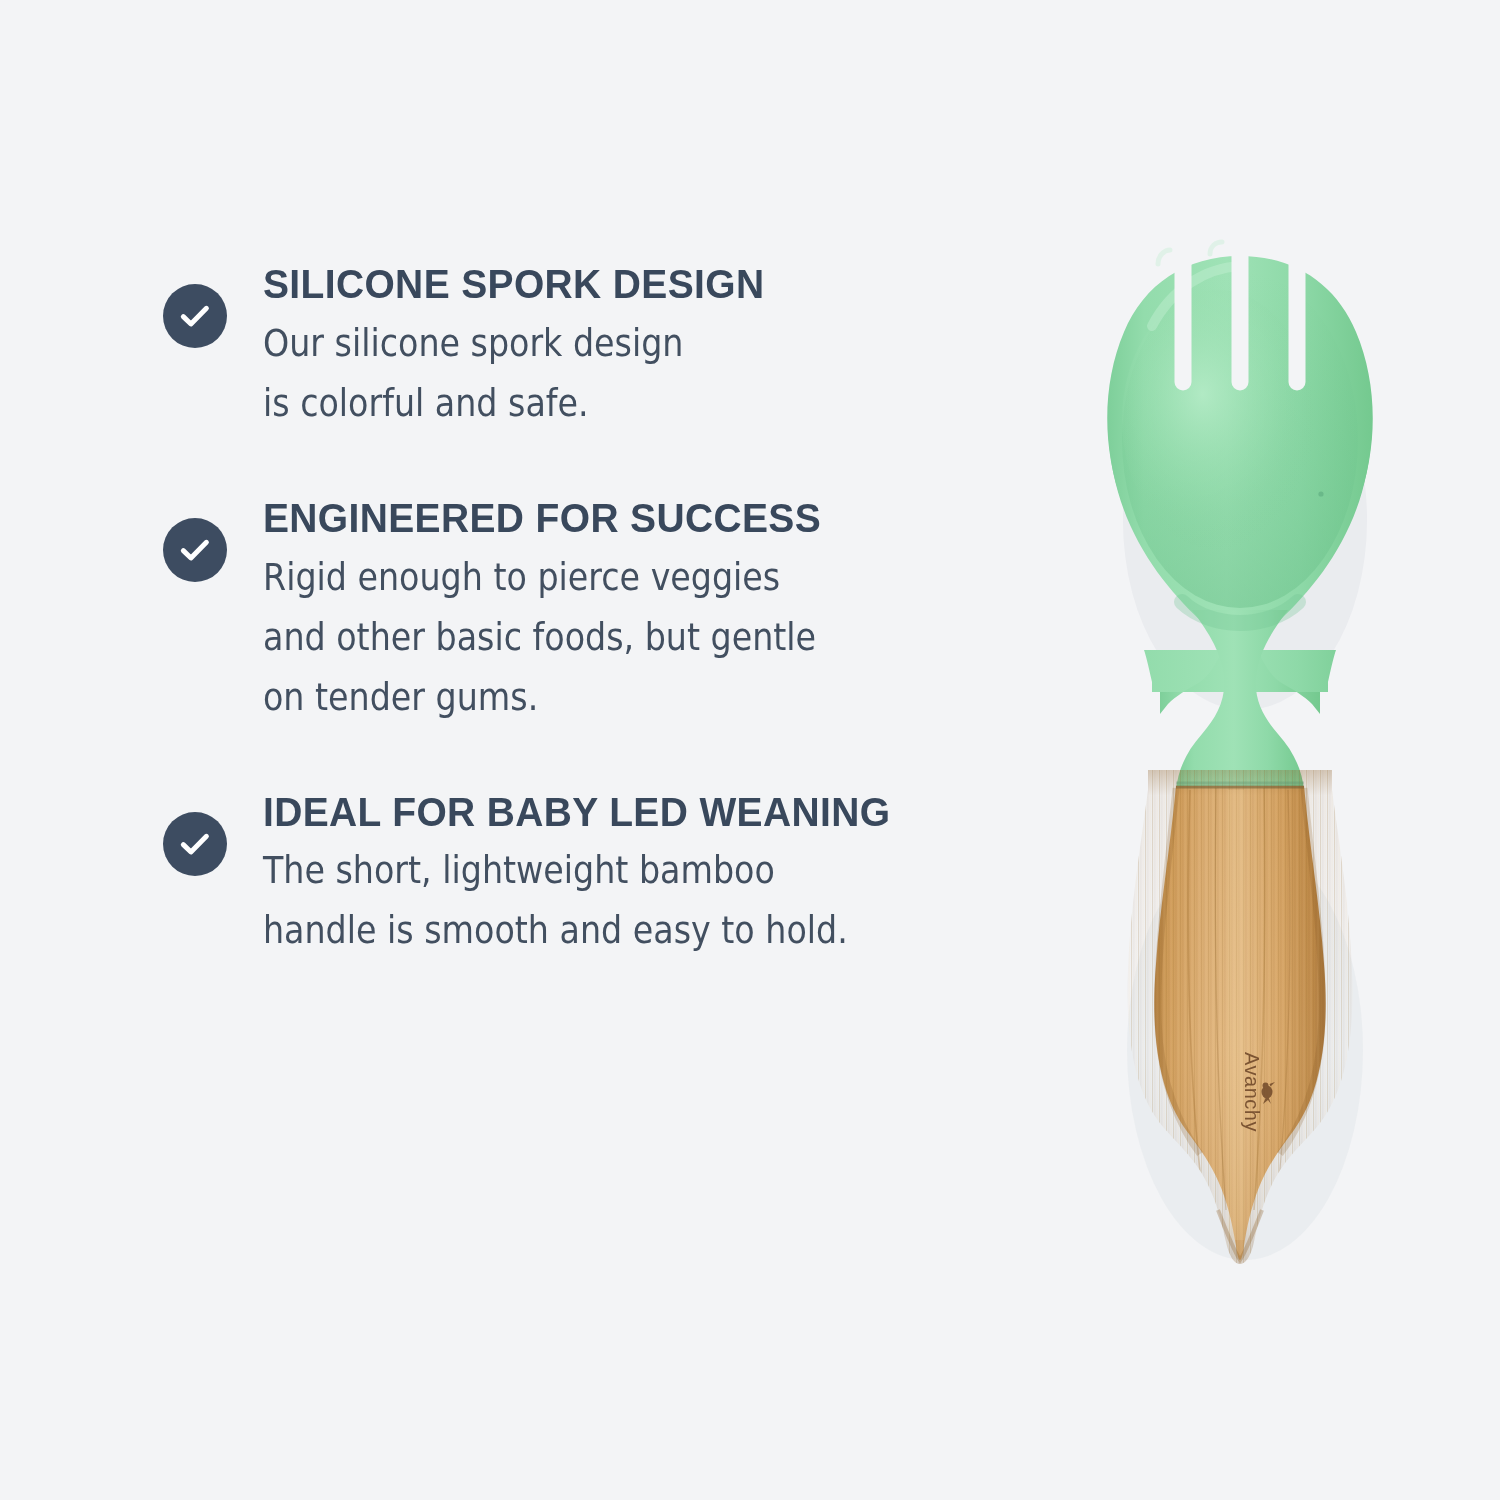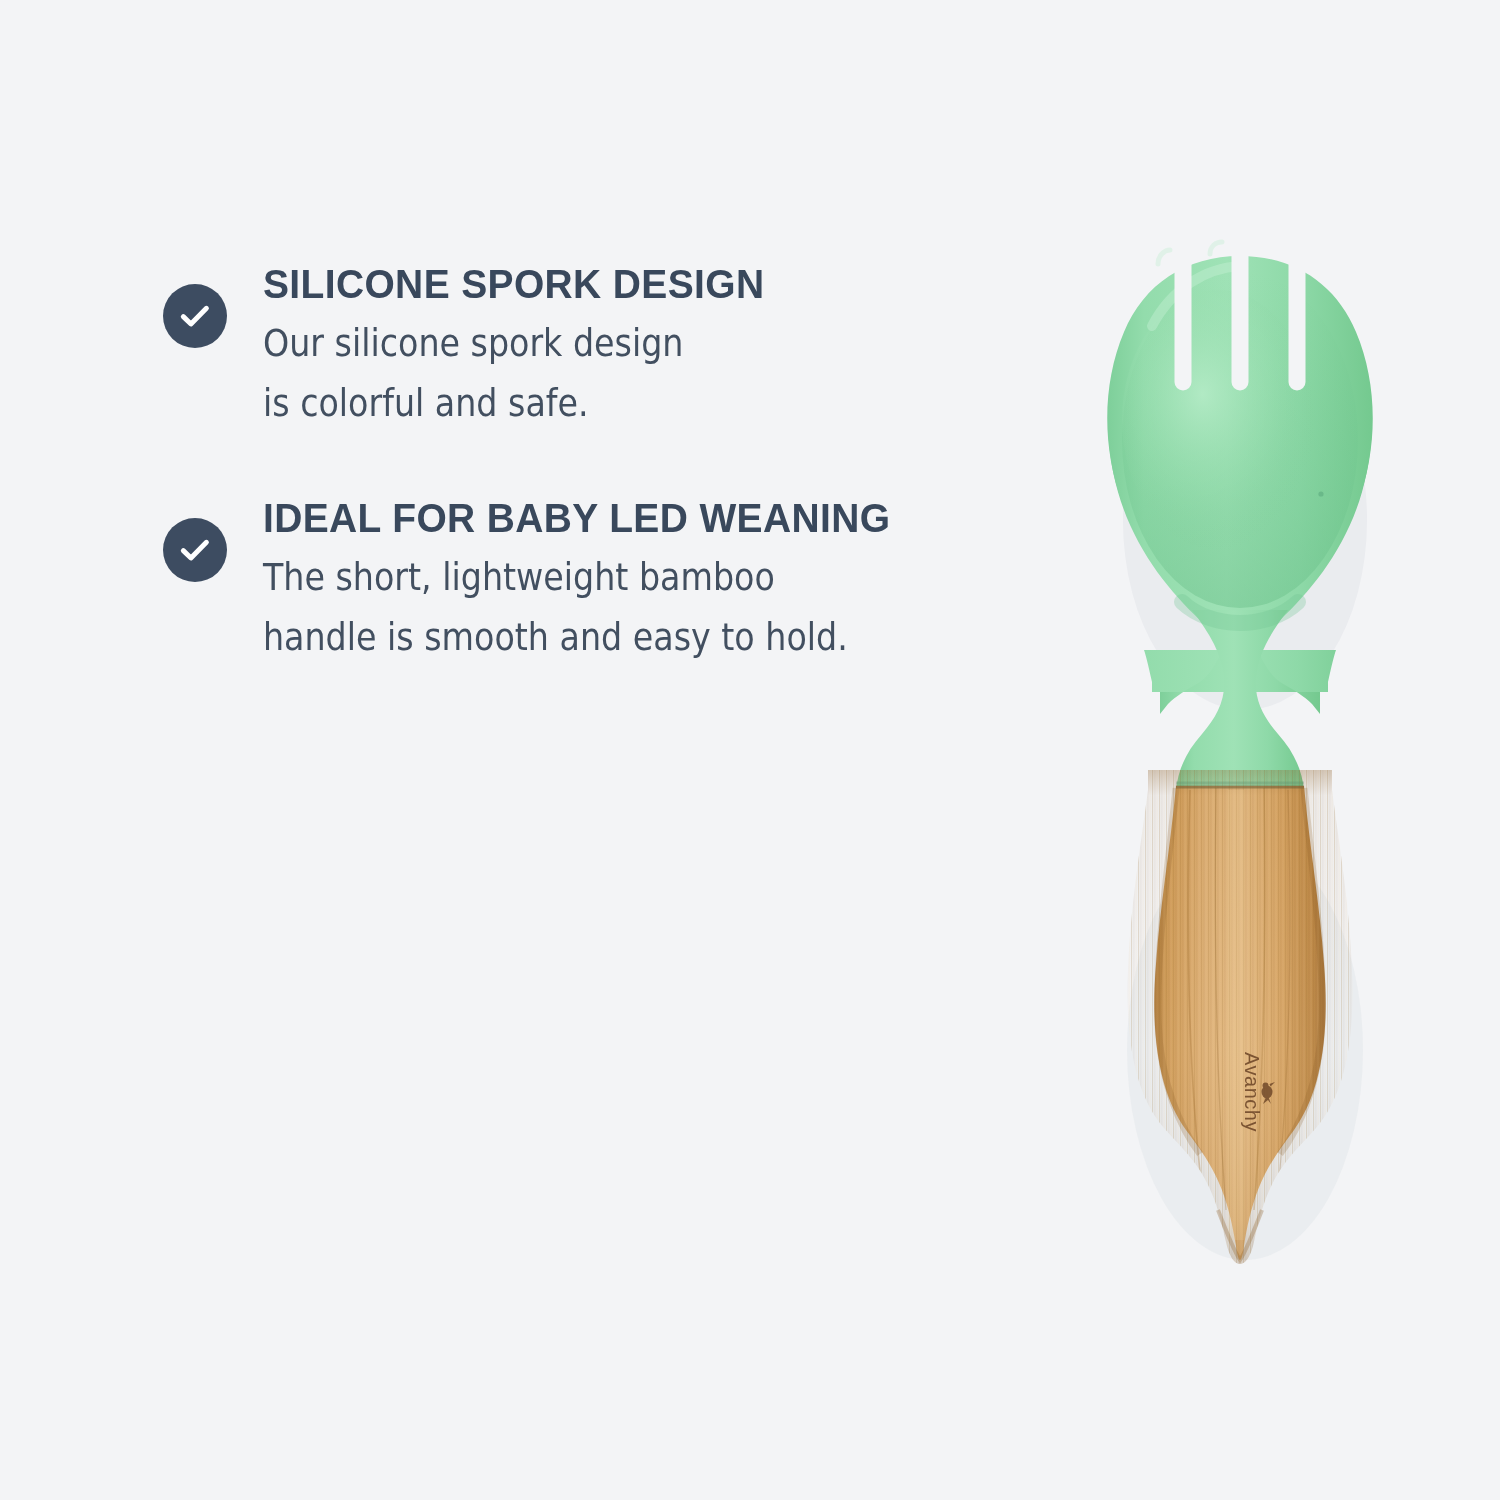--- a/index.html
+++ b/index.html
@@ -115,20 +115,31 @@
       <span class="check-badge">
         <svg viewBox="0 0 24 24" aria-hidden="true">
           <path d="M4.2 12.4 L9.3 17.3 L19.6 6.9" fill="none" stroke="#ffffff" stroke-width="3.3" stroke-linecap="round" stroke-linejoin="round"></path>
         </svg>
       </span>
       <p class="feature-title">SILICONE SPORK DESIGN</p>
       <p class="feature-body">Our silicone spork design
 is colorful and safe.</p>
     </div>
 
+    <div class="feature">
+      <span class="check-badge">
+        <svg viewBox="0 0 24 24" aria-hidden="true">
+          <path d="M4.2 12.4 L9.3 17.3 L19.6 6.9" fill="none" stroke="#ffffff" stroke-width="3.3" stroke-linecap="round" stroke-linejoin="round"></path>
+        </svg>
+      </span>
+      <p class="feature-title">ENGINEERED FOR SUCCESS</p>
+      <p class="feature-body">Rigid enough to pierce veggies
+and other basic foods, but gentle
+on tender gums.</p>
+    </div>
 
 
     <div class="feature">
       <span class="check-badge">
         <svg viewBox="0 0 24 24" aria-hidden="true">
           <path d="M4.2 12.4 L9.3 17.3 L19.6 6.9" fill="none" stroke="#ffffff" stroke-width="3.3" stroke-linecap="round" stroke-linejoin="round"></path>
         </svg>
       </span>
       <p class="feature-title">IDEAL FOR BABY LED WEANING</p>
       <p class="feature-body">The short, lightweight bamboo

